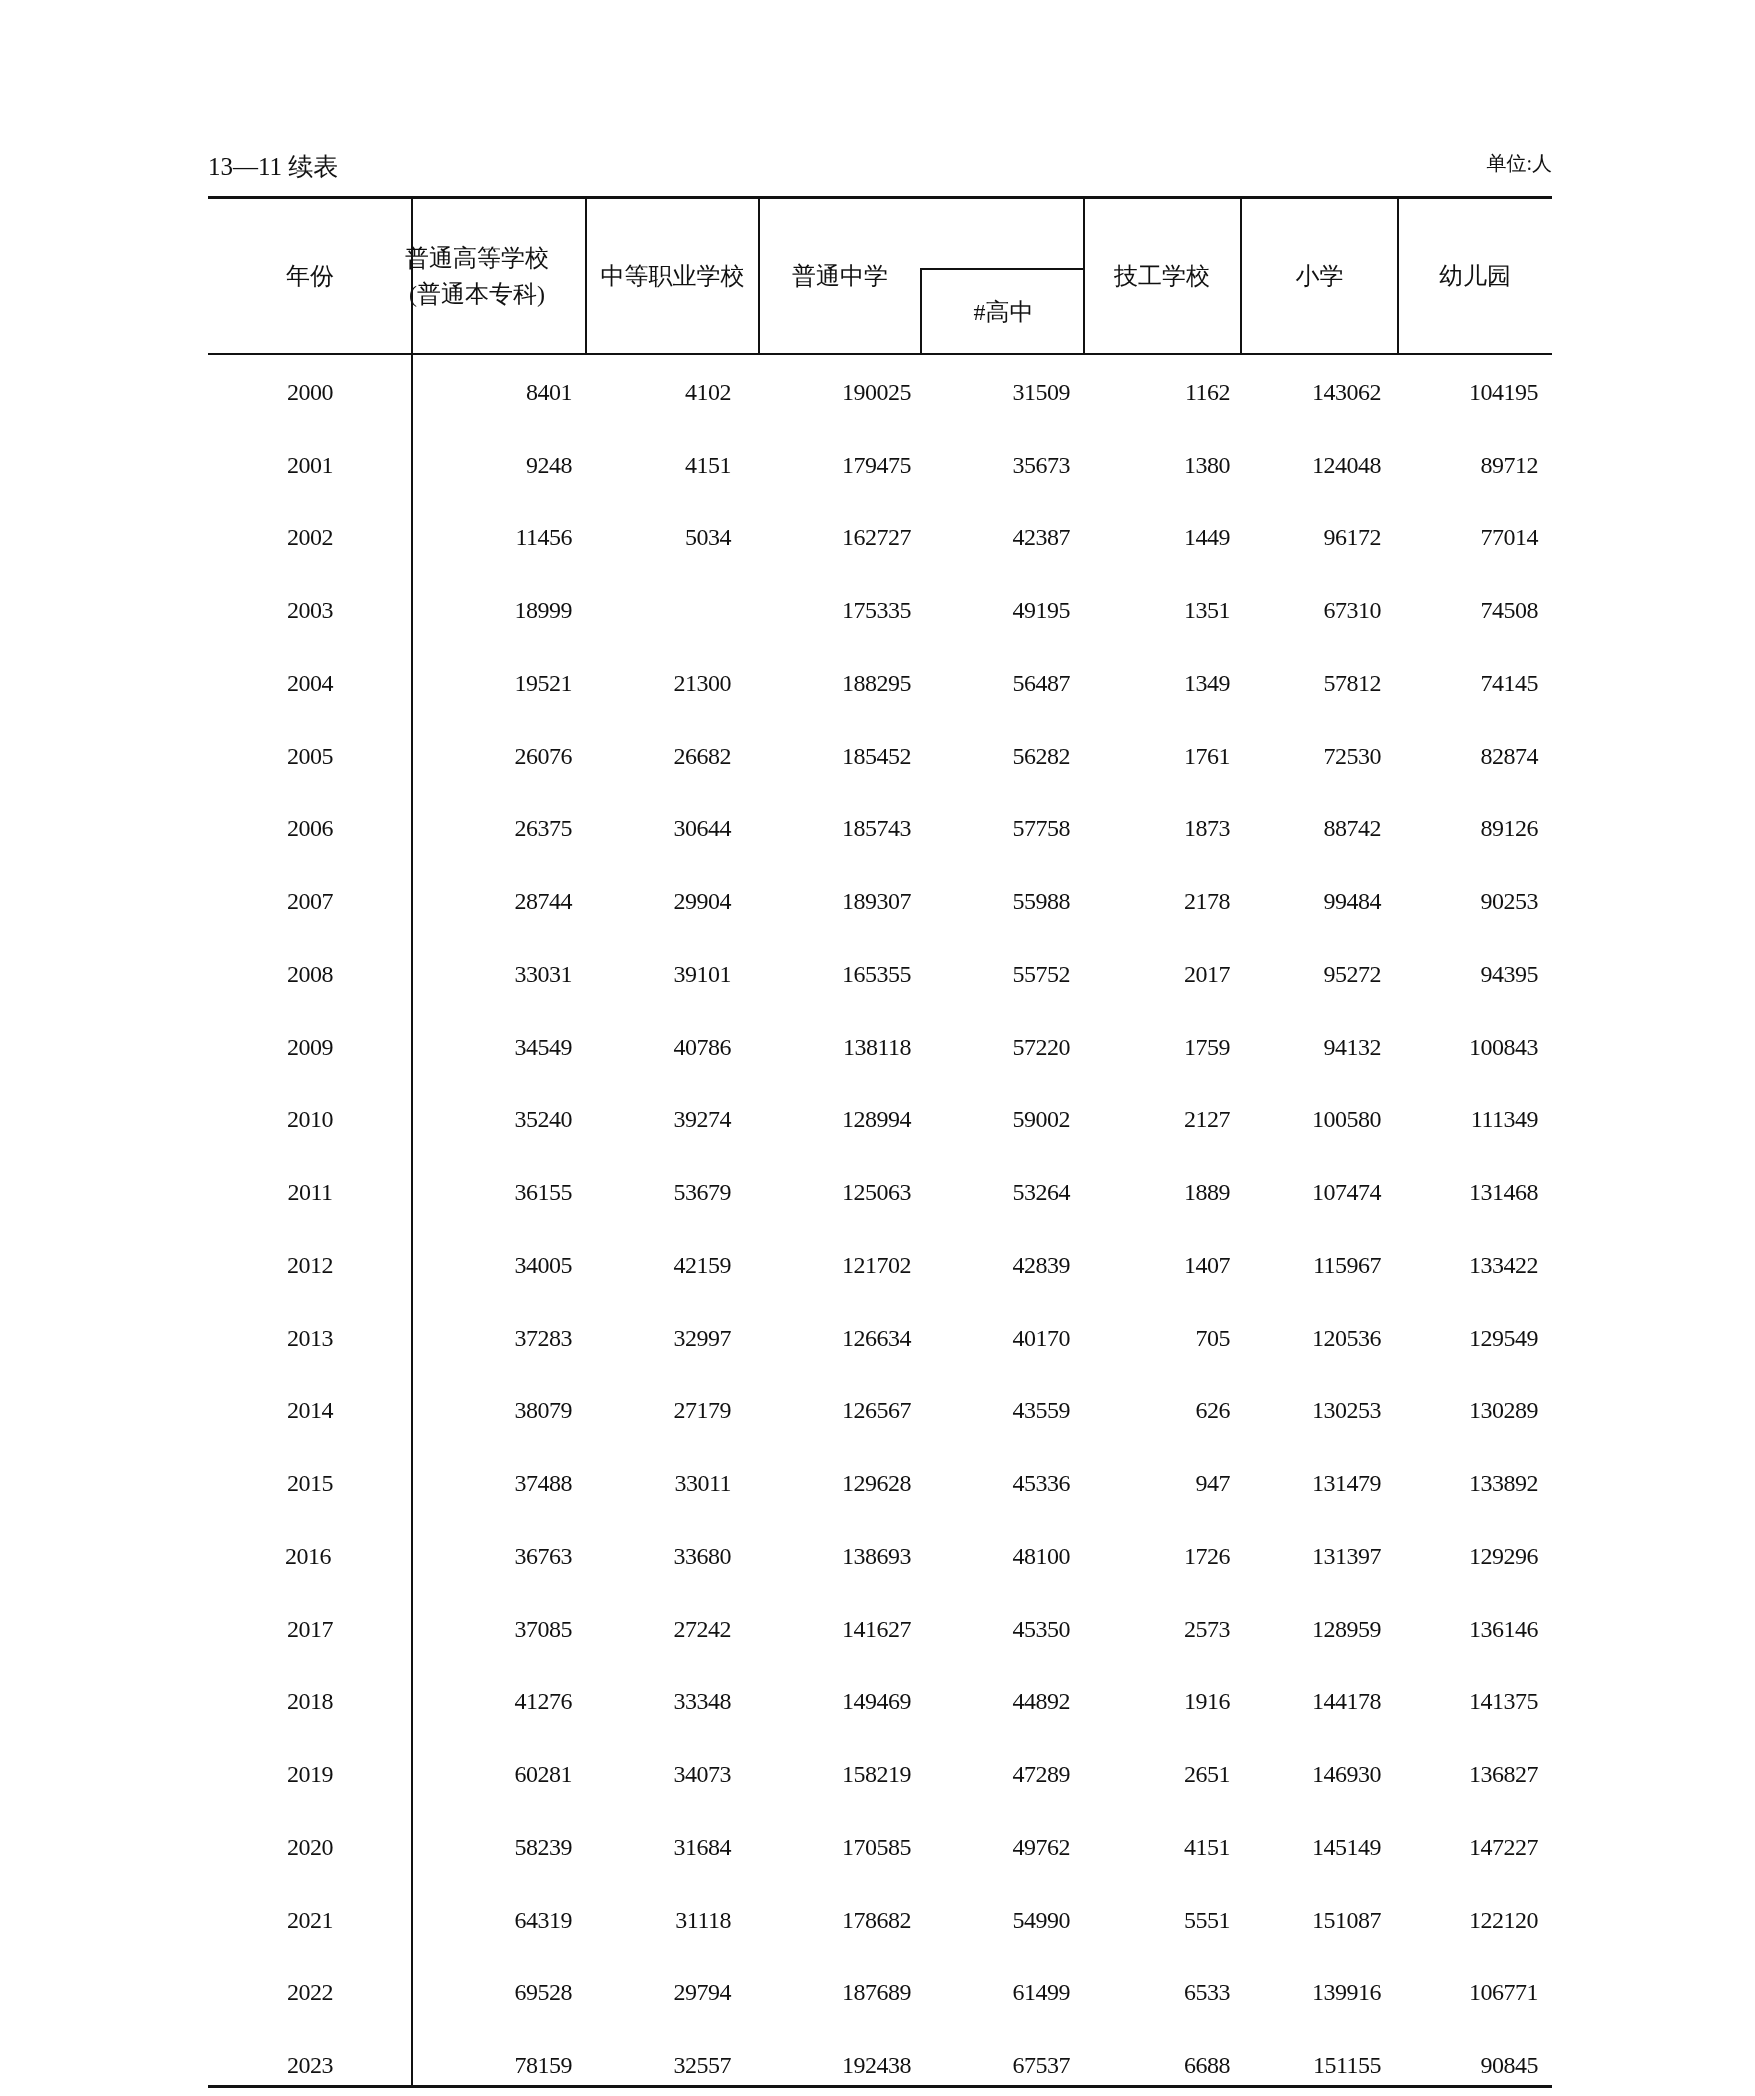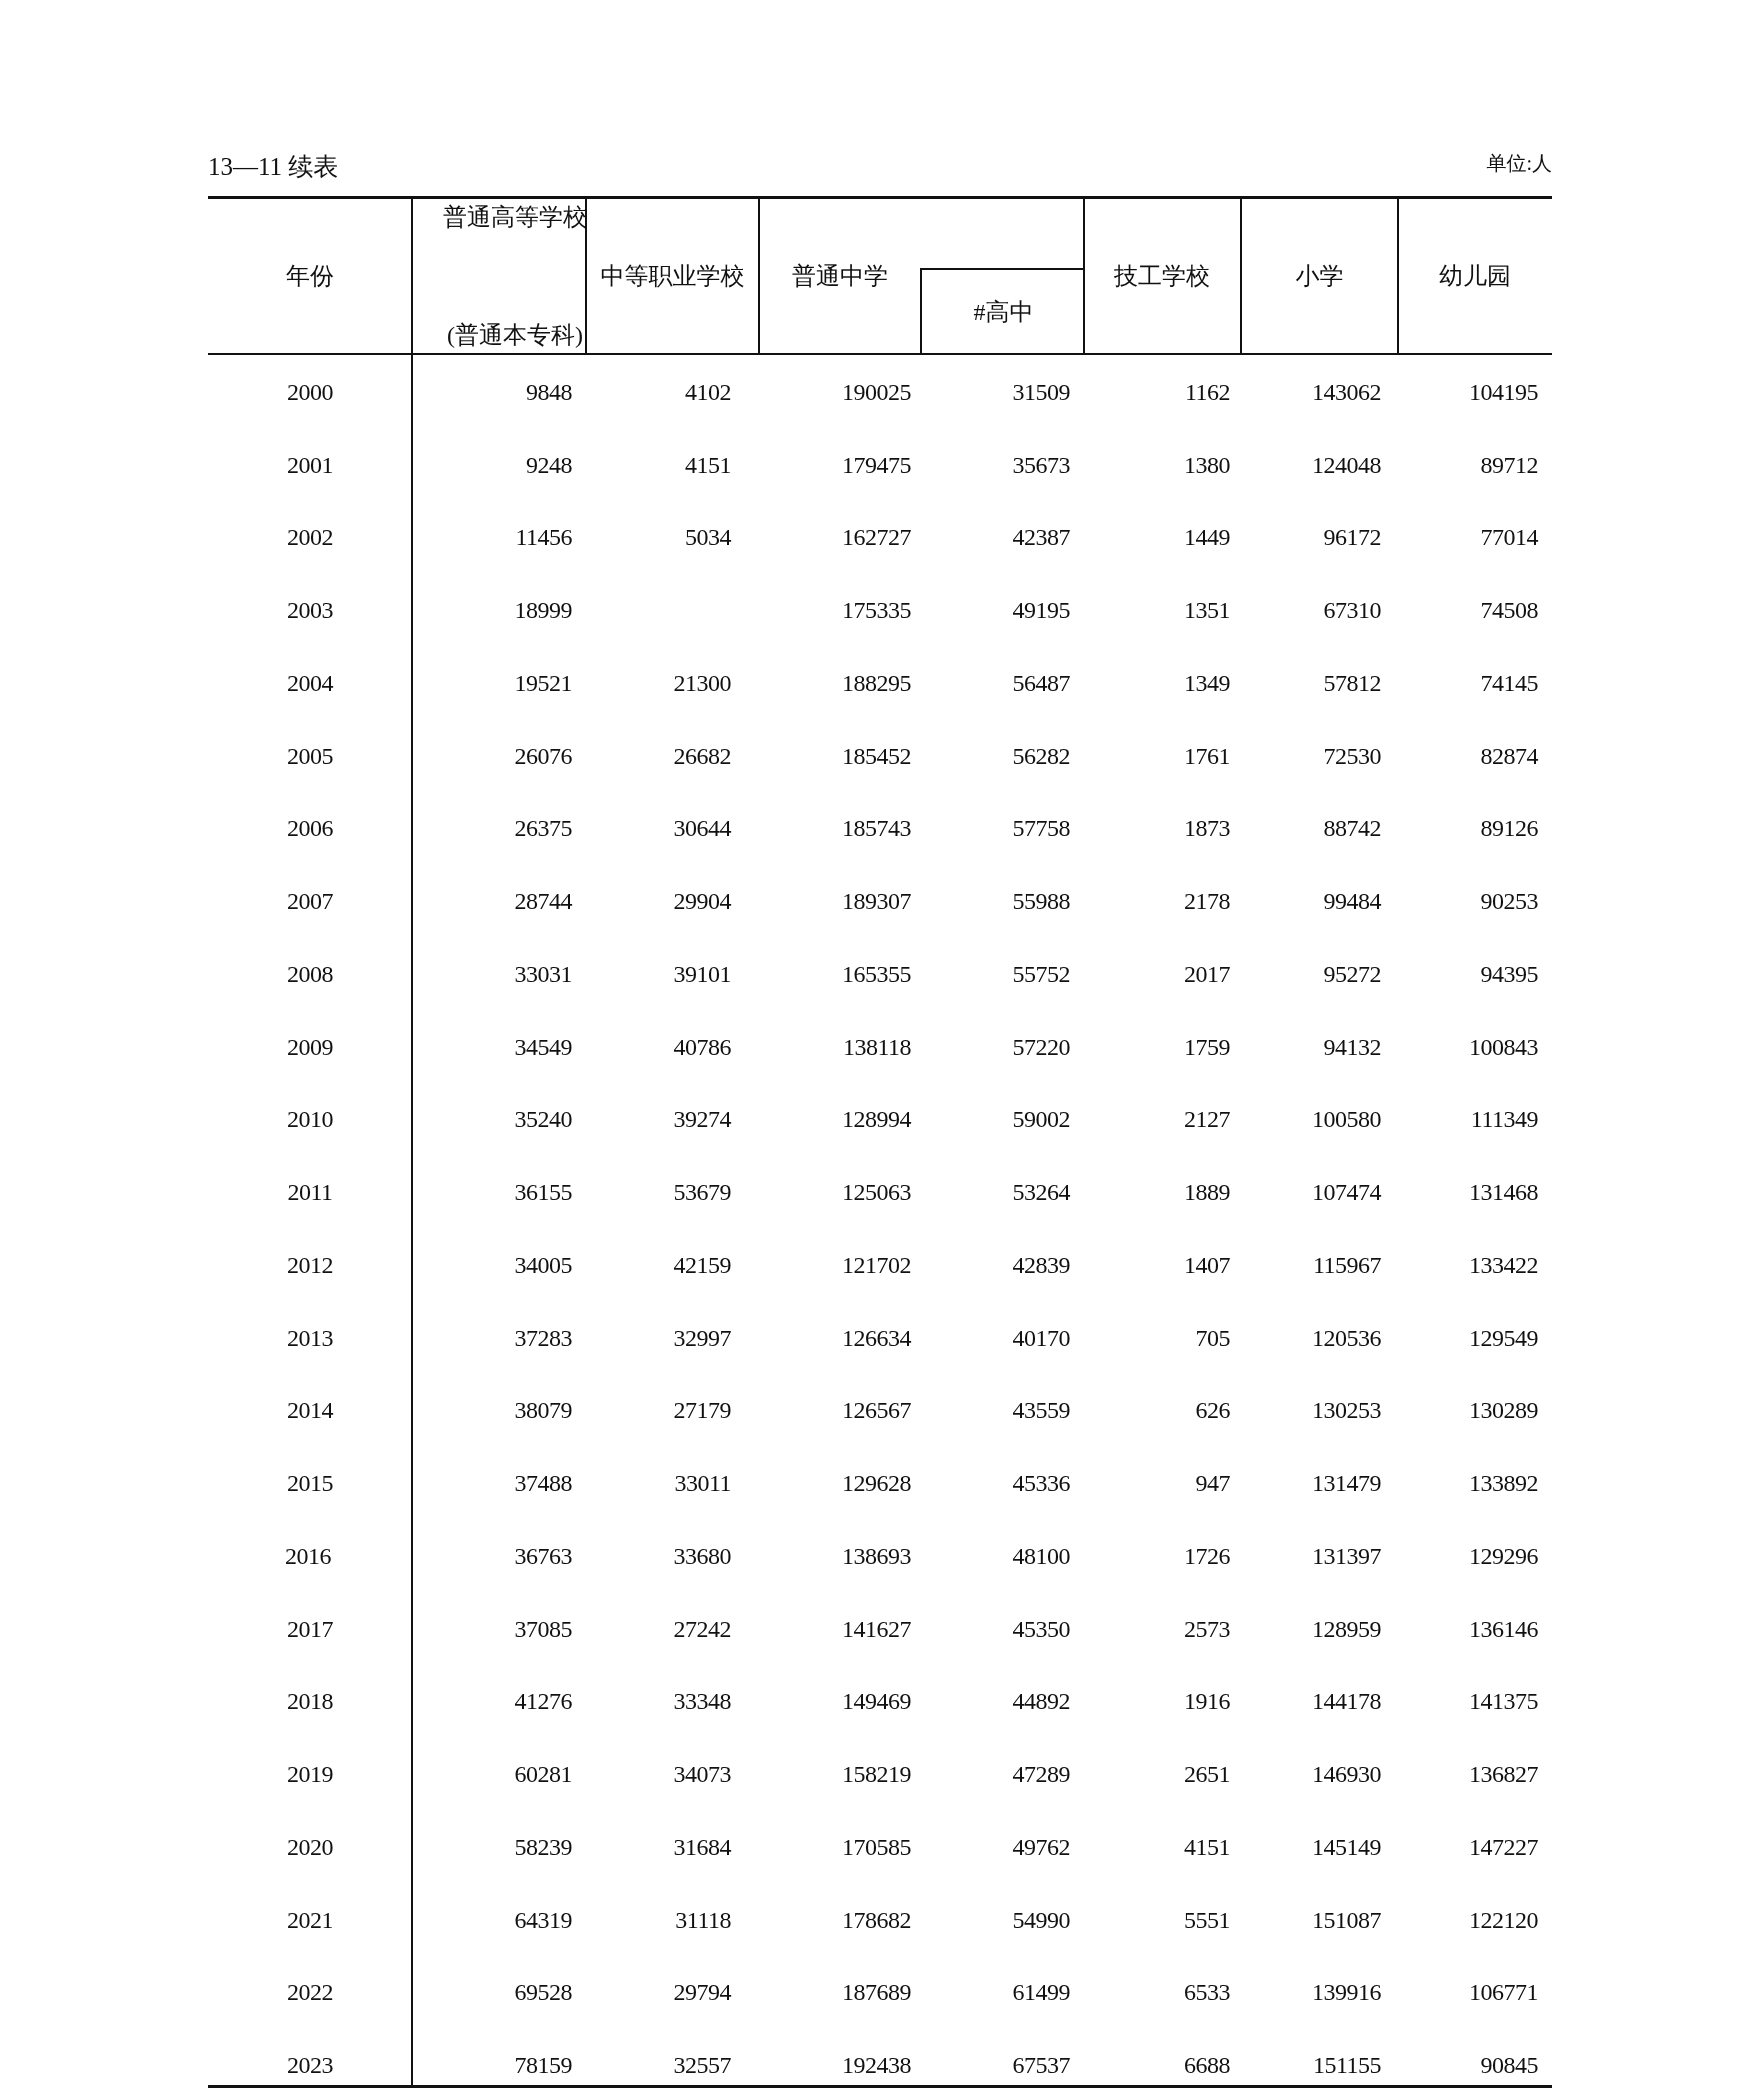--- a/index.html
+++ b/index.html
@@ -31,21 +31,21 @@
 <div class="rule-thin" style="left:758px; top:199px; width:1.5px; height:155px;"></div>
 <div class="rule-thin" style="left:920px; top:268px; width:1.5px; height:86px;"></div>
 <div class="rule-thin" style="left:920px; top:268px; width:164px; height:1.5px;"></div>
 <div class="rule-thin" style="left:1083px; top:199px; width:1.5px; height:155px;"></div>
 <div class="rule-thin" style="left:1240px; top:199px; width:1.5px; height:155px;"></div>
 <div class="rule-thin" style="left:1397px; top:199px; width:1.5px; height:155px;"></div>
 
 <div class="hcell" style="left:208px; top:199px; width:204px; height:154px;">
   <span>年份</span>
 </div>
-<div class="hcell" style="left:428px; top:199px; width:174px; height:154px; flex-direction:column;justify-content:space-between;">
+<div class="hcell" style="left:390px; top:199px; width:174px; height:154px; flex-direction:column;">
   <span>普通高等学校</span>
   <span>(普通本专科)</span>
 </div>
 <div class="hcell" style="left:586px; top:199px; width:173px; height:154px;">
   <span>中等职业学校</span>
 </div>
 <div class="hcell" style="left:759px; top:199px; width:162px; height:154px;text-align:center;">
   <span>普通中学</span>
 </div>
 <div class="hcell" style="left:921px; top:270px; width:165px; height:83px;">
@@ -57,21 +57,21 @@
 <div class="hcell" style="left:1241px; top:199px; width:157px; height:154px;">
   <span>小学</span>
 </div>
 <div class="hcell" style="left:1398px; top:199px; width:154px; height:154px;">
   <span>幼儿园</span>
 </div>
 
 <div id="rows">
     <div class="row" style="top: 356px;">
       <div class="cell year" style="left: 0px; width: 204px; padding-right: 0px; box-sizing: border-box;">2000</div>
-      <div class="cell" style="left: 204px; width: 174px; padding-right: 14px; box-sizing: border-box;">9848</div>
+      <div class="cell" style="left: 204px; width: 174px; padding-right: 14px; box-sizing: border-box;">8401</div>
       <div class="cell" style="left: 378px; width: 173px; padding-right: 28px; box-sizing: border-box;">4102</div>
       <div class="cell" style="left: 551px; width: 162px; padding-right: 10px; box-sizing: border-box;">190025</div>
       <div class="cell" style="left: 713px; width: 163px; padding-right: 14px; box-sizing: border-box;">31509</div>
       <div class="cell" style="left: 876px; width: 156px; padding-right: 10px; box-sizing: border-box;">1162</div>
       <div class="cell" style="left: 1032px; width: 157px; padding-right: 16px; box-sizing: border-box;">143062</div>
       <div class="cell" style="left: 1189px; width: 155px; padding-right: 14px; box-sizing: border-box;">104195</div>
     </div>
     <div class="row" style="top: 428.75px;">
       <div class="cell year" style="left: 0px; width: 204px; padding-right: 0px; box-sizing: border-box;">2001</div>
       <div class="cell" style="left: 204px; width: 174px; padding-right: 14px; box-sizing: border-box;">9248</div>

